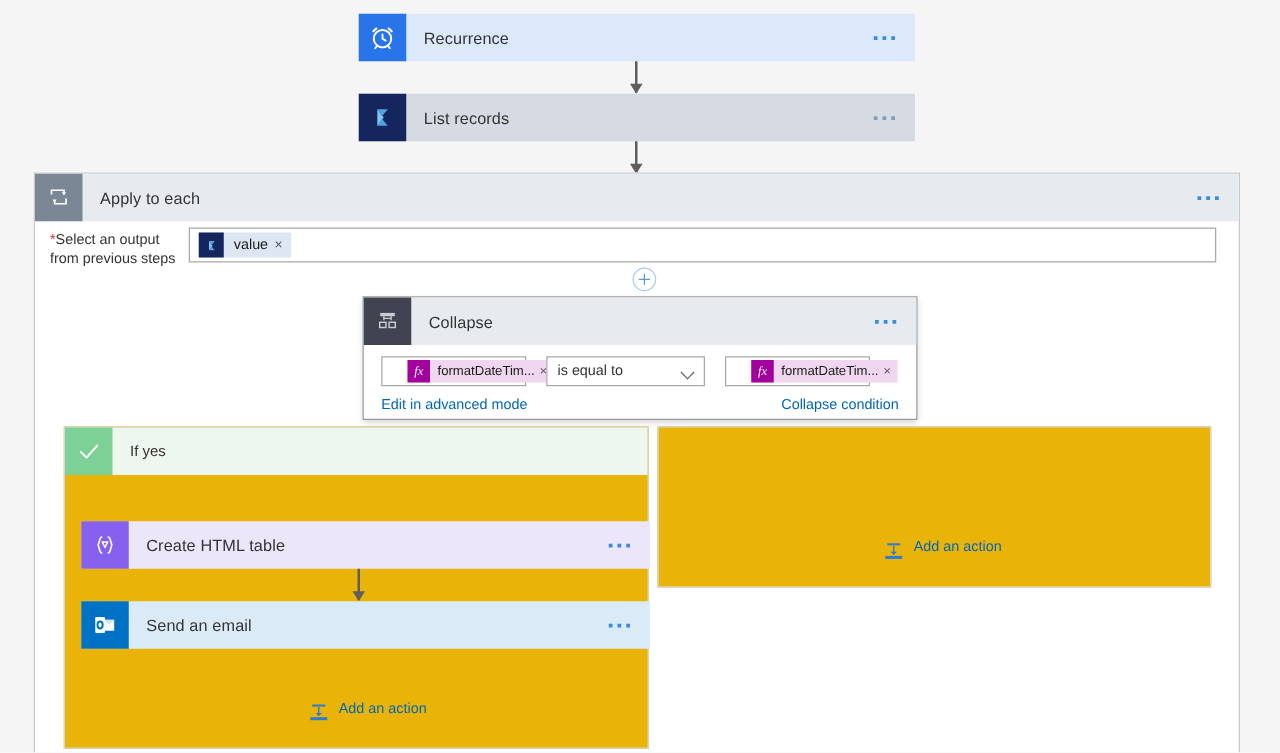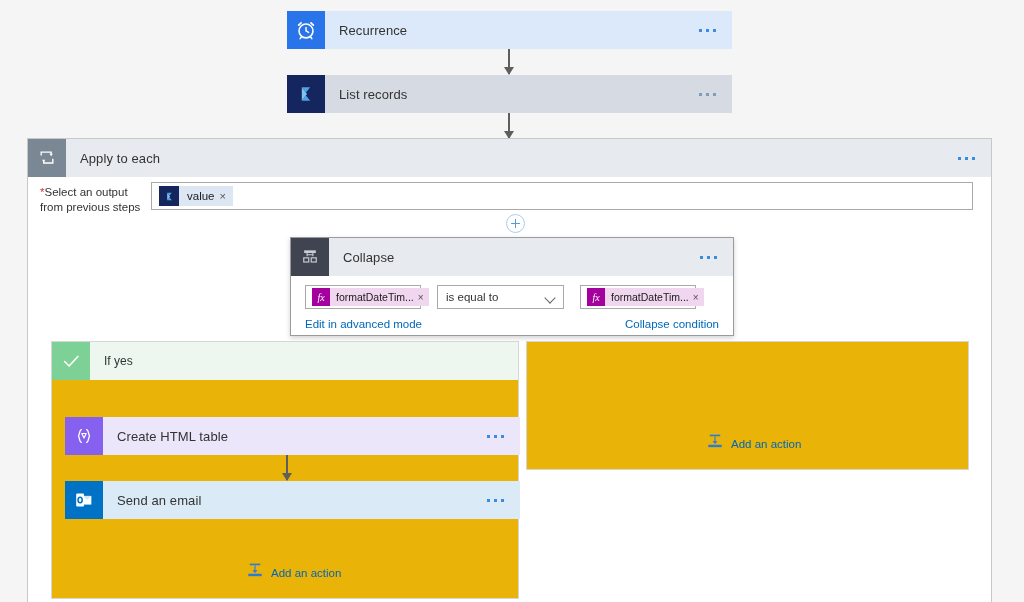--- a/index.html
+++ b/index.html
@@ -148,21 +148,21 @@
   .cond-row {
     position: absolute; left: 14px; top: 9px;
     display: flex; align-items: center; gap: 16px;
   }
   .fx-field {
     width: 116px; height: 24px;
     border: 1px solid #a9a9a9;
     background: #fff;
     box-sizing: border-box;
     display: flex; align-items: center;
-    padding-left: 6px;
+    padding-left: 20px;
   }
   .fx-chip {
     display: inline-flex; align-items: center;
     height: 18px; background: #f0d6ef;
     font-size: 10.5px; color: #1a1a1a;
   }
   .fx-badge {
     width: 18px; height: 18px; flex: 0 0 18px;
     background: #a4009e;
     color: #fff; font-style: italic;
@@ -218,21 +218,21 @@
   #branch-yes { left: 51px; top: 341px; width: 468px; height: 258px; }
   #branch-yes .branch-header { background: #eef7ef; }
   #branch-yes .branch-icon { background: #7ed196; }
   #branch-no  { left: 526px; top: 341px; width: 443px; height: 129px; }
   #branch-no .branch-header { background: #fdeeec; }
   #branch-no .branch-icon { background: #f2948a; }
 
   
   .add-action {
     position: absolute;
-    display: flex; align-items: flex-end; gap: 7px;
+    display: flex; align-items: flex-start; gap: 7px;
     cursor: pointer;
   }
   .add-action .aa-label {
     font-size: 11.5px; color: #0067b8;
   }
   .add-icon { width: 18px; height: 18px; display: block; }
 </style>
 </head>
 <body>
 

